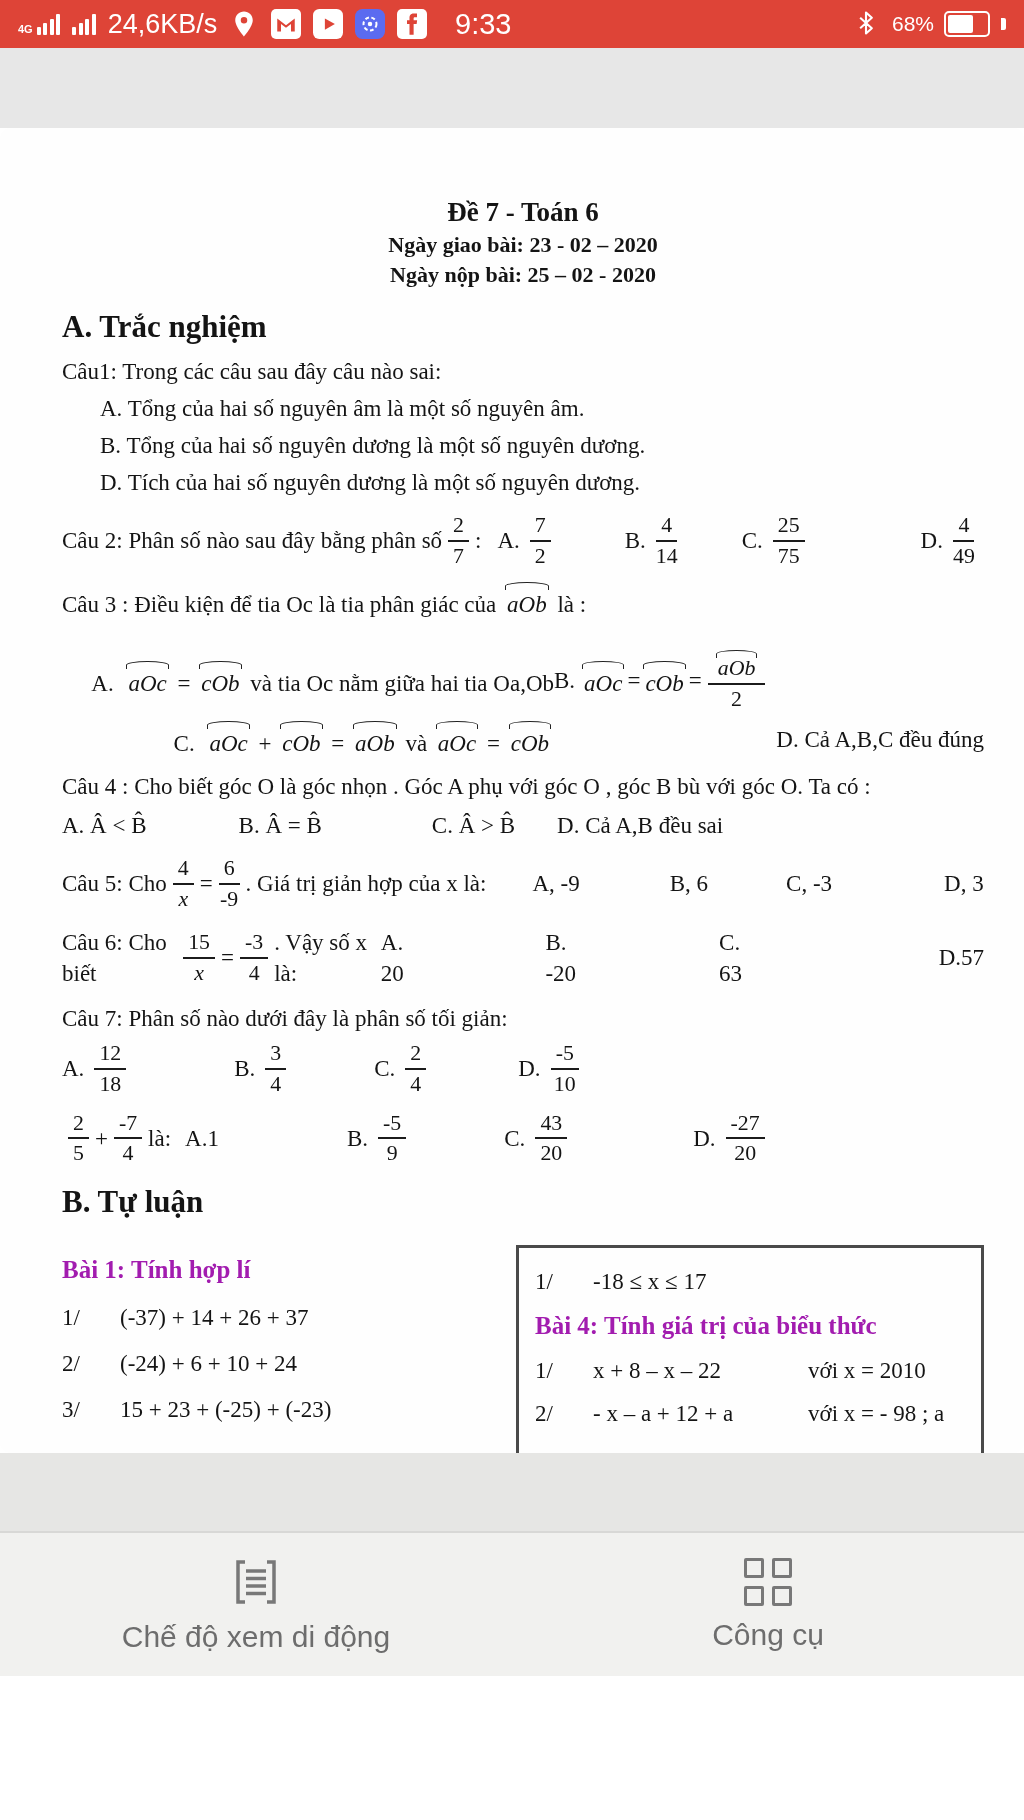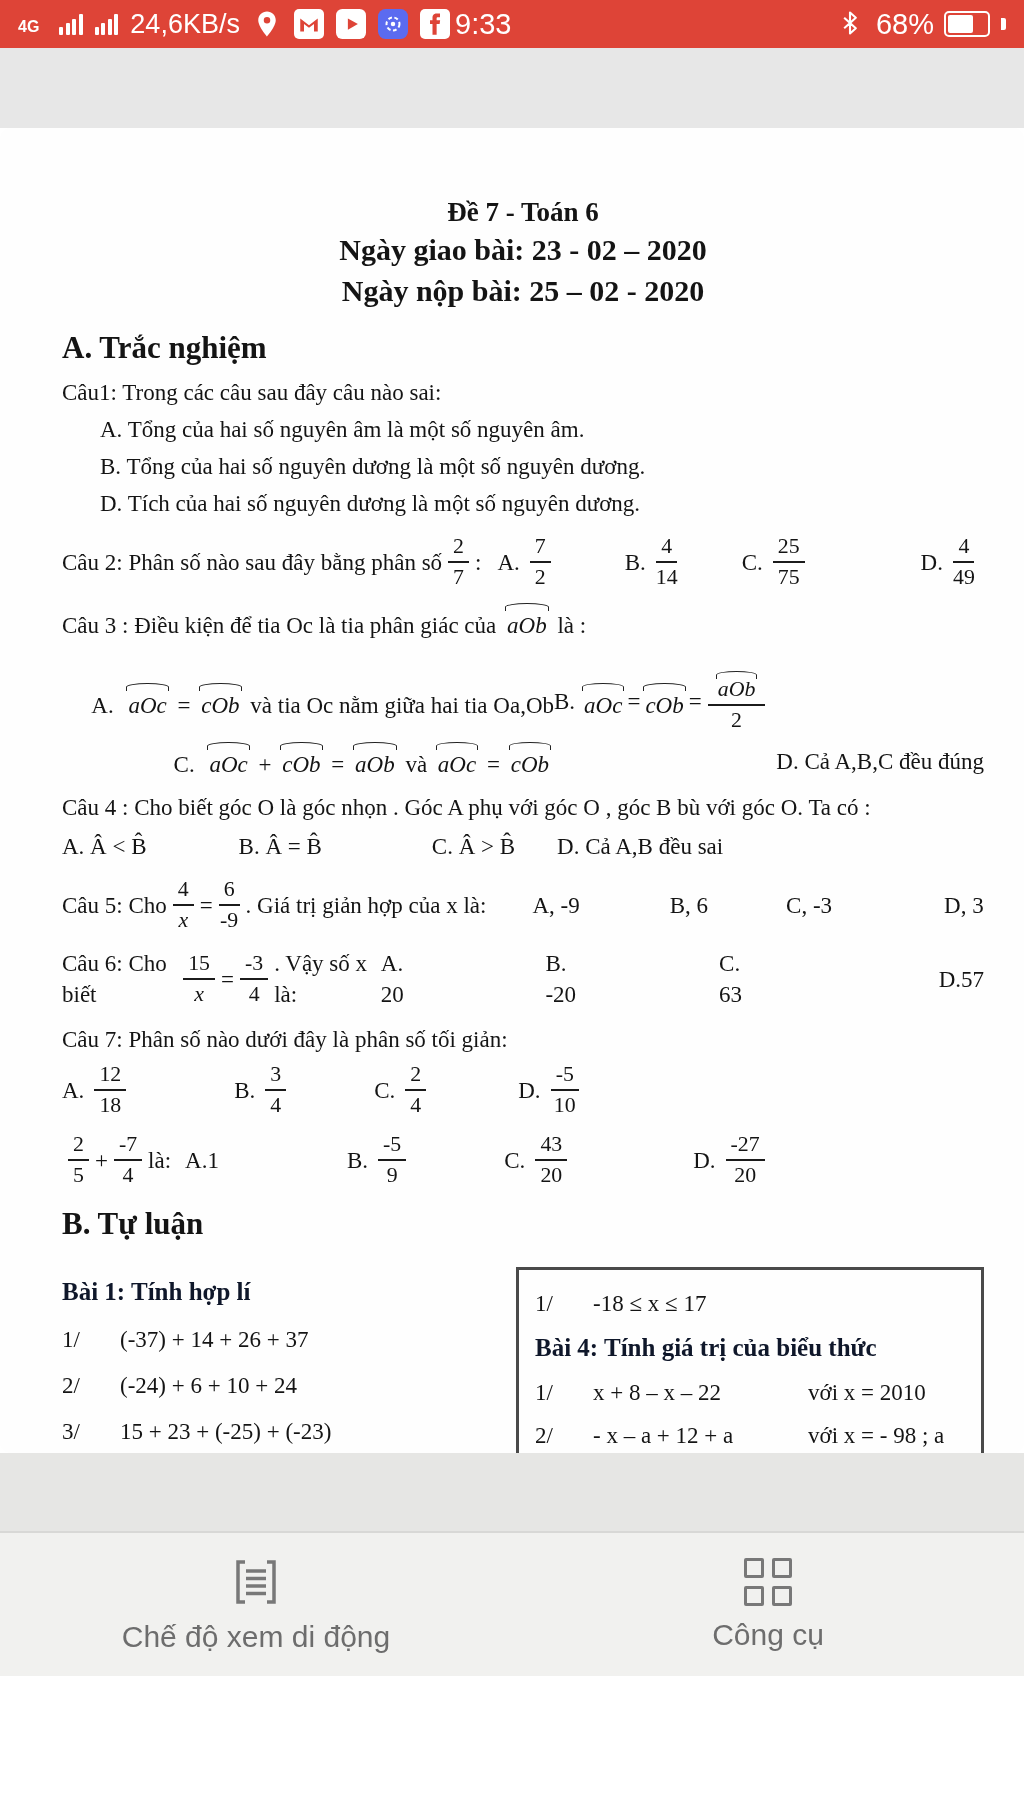--- a/index.html
+++ b/index.html
@@ -4,30 +4,30 @@
 <style>
   * { margin:0; padding:0; box-sizing:border-box; }
   html,body { background:#222; }
   .screen{ width:1024px; height:1820px; position:relative; background:#fff;
     font-family:"Liberation Sans", sans-serif; overflow:hidden; margin:0 auto; }
 
   
   .statusbar{ height:48px; background:#de4437; color:#fff; display:flex;
     align-items:center; padding:0 18px; gap:12px; }
   .sim{ display:inline-flex; align-items:flex-end; gap:3px; }
-  .simlabel{ font-style:normal; font-size:16px; font-weight:bold; line-height:1; margin-right:17px; }
+  .simlabel{ font-style:normal; font-size:11px; font-weight:bold; line-height:1; margin-right:1px; }
   .bars{ display:inline-flex; align-items:flex-end; gap:2.5px; }
   .bars i{ width:4px; background:#fff; border-radius:1px; display:block; }
   .bars i:nth-child(1){height:8px}.bars i:nth-child(2){height:12px}
   .bars i:nth-child(3){height:16px}.bars i:nth-child(4){height:21px}
   .speed{ font-size:27px; letter-spacing:0; }
   .mini-icon{ width:30px; height:30px; display:inline-flex; }
   .clock{ position:absolute; left:455px; font-size:29px; }
   .sb-right{ margin-left:auto; display:flex; align-items:center; gap:10px; }
-  .pct{ font-size:29px; }
+  .pct{ font-size:21px; }
   .battery{ width:46px; height:26px; border:2.5px solid #fff; border-radius:5px;
     padding:2px; display:inline-block; }
   .battery-fill{ display:block; height:100%; width:66%; background:#fff; border-radius:2px; }
   .battery-nub{ width:5px; height:12px; background:#fff; border-radius:0 2px 2px 0; margin-left:1px; }
 
   
   .appbar{ height:144px; background:#de4437; display:flex; align-items:center;
     padding:0 36px; box-shadow:inset 0 -5px 0 rgba(140,25,18,.45); }
   .appbar-title{ color:#fff; font-size:42px; font-weight:400; }
   .appbar-actions{ margin-left:auto; display:flex; align-items:center; gap:66px; }
@@ -42,37 +42,37 @@
 
   .gap-top{ height:80px; background:#e7e7e7; }
   .gap-bottom{ height:80px; background:#e6e6e4; border-bottom:2px solid #d8d8d6; }
 
   
   .page{ height:1325px; background:#fefefe; color:#141414; overflow:hidden;
     font-family:"Liberation Serif","DejaVu Serif",serif; font-size:23px;
     padding:66px 40px 0 62px; line-height:1.35;border-radius:10px; }
   .doc-head{ text-align:center; }
   .doc-title{ font-size:27px; font-weight:bold; }
-  .doc-date{ font-size:30px; font-weight:bold; }
+  .doc-date{ font-size:22px; font-weight:bold; }
   .sec{ font-size:31px; font-weight:bold; margin:16px 0 8px; }
   .stem{ margin-top:8px; }
   .opt-list{ padding-left:38px; }
   .opt-list .optline{ margin-top:6px; }
   .row{ display:flex; align-items:center; flex-wrap:nowrap; }
   .lbl{ margin-right:4px; }
   .frac{ display:inline-flex; flex-direction:column; align-items:center;
     vertical-align:middle; line-height:1.05; margin:0 6px; font-size:0.95em; }
   .frac .num{ padding:0 5px 3px; border-bottom:2px solid #1b1b1b; }
   .frac .den{ padding-top:3px; }
   .var{ font-style:italic; }
   .ang{ font-style:italic; position:relative; display:inline-block; padding:7px 3px 0; margin:0 2px; }
   .ang::before{ content:""; position:absolute; top:0; left:1px; right:1px; height:7px;
     border:1.7px solid #222; border-bottom:none; border-radius:50% 50% 0 0; }
   .q3grid{ display:grid; grid-template-columns:1fr 430px; row-gap:10px; margin-top:30px; align-items:center;text-align:right; }
-  .red{ color:#0f172a; font-weight:bold; }
+  .red{ color:#a21caf; font-weight:bold; }
   .two-col{ display:flex; margin-top:6px; }
   .left-col{ flex:1; padding-right:26px; }
   .item{ display:flex; margin-top:15px; }
   .item .no{ width:58px; flex:none; }
   .btitle{ font-size:25px; margin-top:22px; }
   .right-box{ width:468px; flex:none; border:3px solid #4a4a4a; margin-top:14px;
     padding:16px 18px 60px 16px; height:410px; }
   .right-box .item{ margin-top:2px; }
   .b4row{ display:flex; margin-top:12px; }
   .b4row .no{ width:58px; flex:none; }

